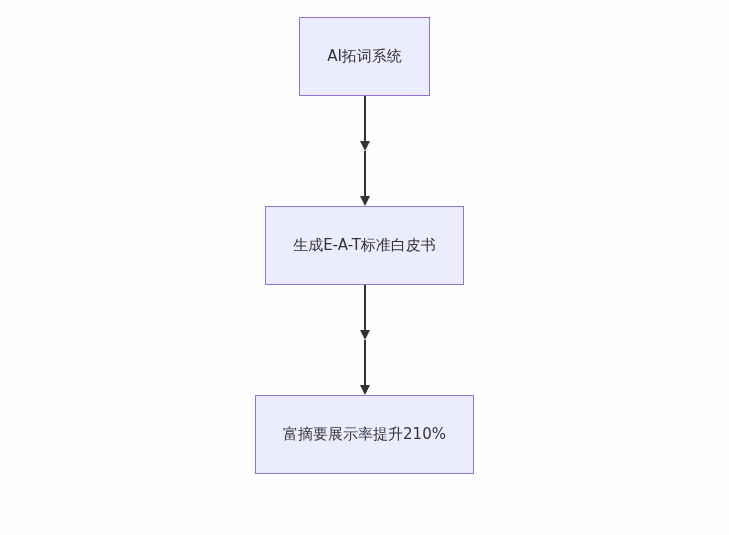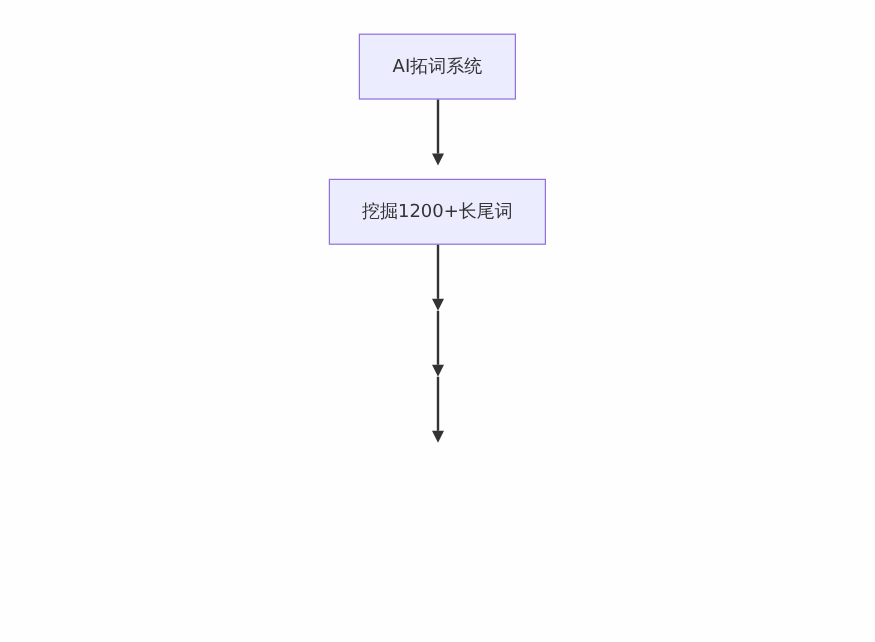--- a/index.html
+++ b/index.html
@@ -19,25 +19,24 @@
     padding-top: 17px;
     box-sizing: border-box;
     overflow: hidden;
   }
   .node {
     background: var(--node-fill, #ECECFF);
     border: 1px solid var(--node-border, #9370DB);
     color: var(--text, #333333);
     font-size: 15px;
     line-height: 21px;
-    padding: 16px 27px;
+    padding: 28px 27px;
     white-space: nowrap;
     box-sizing: border-box;
     text-align: center;
-    margin-top: 11px;
   }
   .arrow {
     display: flex;
     flex-direction: column;
     align-items: center;
     height: 55px;
     flex: 0 0 auto;
   }
   .arrow .line {
     width: 2px;
@@ -57,33 +56,34 @@
 
 <div class="canvas">
 
   <div class="node">AI拓词系统</div>
 
   <div class="arrow">
     <div class="line"></div>
     <div class="head"></div>
   </div>
 
-  <div class="node">挖掘1200+长尾词</div>
+
+  <div class="arrow">
+    <div class="line"></div>
+    <div class="head"></div>
+  </div>
+
+  <div class="node">生成E-A-T标准白皮书</div>
 
   <div class="arrow">
     <div class="line"></div>
     <div class="head"></div>
   </div>
 
 
   <div class="arrow">
     <div class="line"></div>
     <div class="head"></div>
   </div>
 
-
-  <div class="arrow">
-    <div class="line"></div>
-    <div class="head"></div>
-  </div>
-
+  <div class="node">富摘要展示率提升210%</div>
 
 </div>
 
 </body></html>

